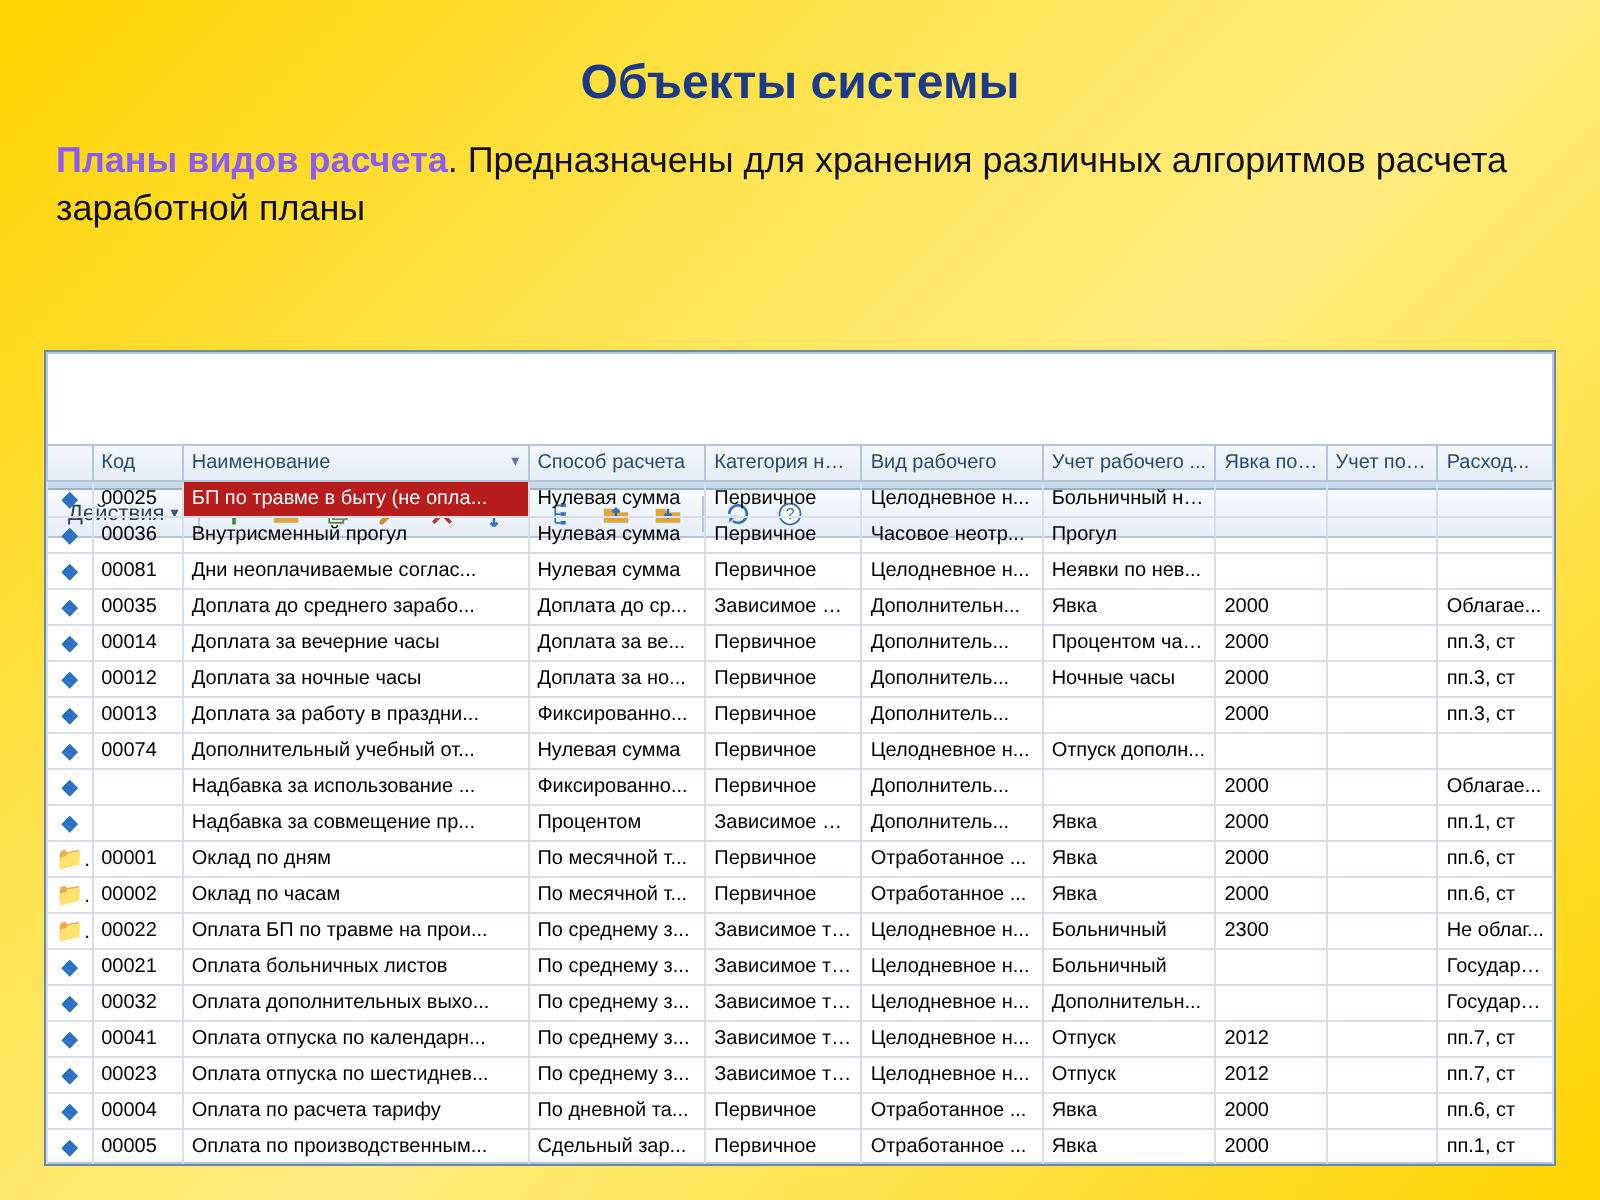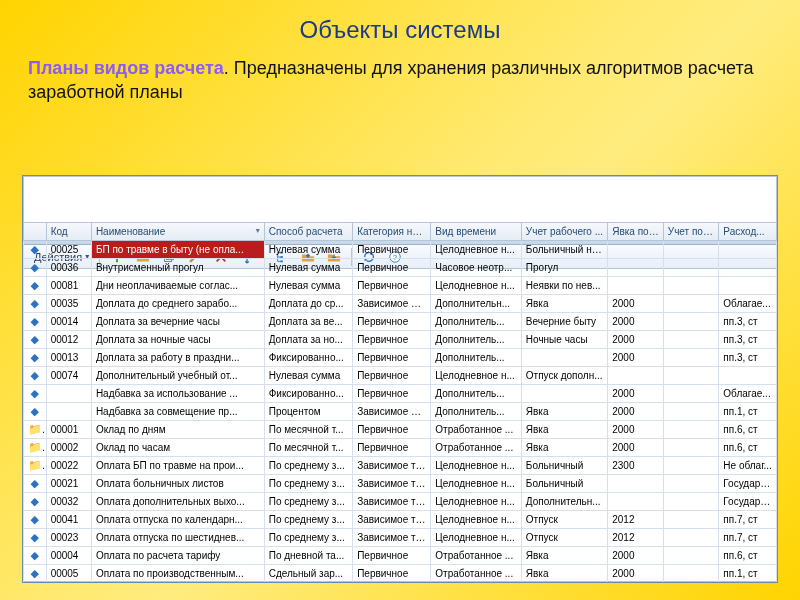--- a/index.html
+++ b/index.html
@@ -9,22 +9,22 @@
     height: 600px;
     overflow: hidden;
     font-family: "Segoe UI", Tahoma, Arial, sans-serif;
     background: linear-gradient(135deg, #ffd400 0%, #ffe96e 45%, #ffec7f 55%, #ffd400 100%);
     position: relative;
   }
   .slide-title {
     text-align: center;
     color: #1b3a8a;
     font-size: 24px;
-    font-weight: 400;
-    padding-top: 16px;
+    font-weight: 700;
+    padding-top: 28px;
   }
   .subtitle {
     padding: 12px 28px 0 28px;
     font-size: 18px;
     line-height: 1.35;
     color: #111;
   }
   .subtitle .lead {
     color: #8b5cf6;
     font-weight: 700;
@@ -255,21 +255,21 @@
         <col class="c-ae">
           <col class="c-rx">
       </colgroup>
       <thead>
         <tr id="header-row">
             <th></th>
             <th>Код</th>
             <th>Наименование<span class="sort-tri">▾</span></th>
             <th>Способ расчета</th>
             <th>Категория начи...</th>
-            <th>Вид времени</th>
+            <th>Вид рабочего</th>
             <th>Учет рабочего ...</th>
             <th>Явка по ...</th>
             <th>Учет по Е...</th>
             <th>Расход...</th>
           </tr>
       </thead>
       <tbody id="tbody">
           <tr class="sel">
             <td class="icon-cell"><span class="row-icon">◆</span></td>
             <td>00025</td>
@@ -318,21 +318,21 @@
             <td></td>
             <td>Облагае...</td>
           </tr>
           <tr>
             <td class="icon-cell"><span class="row-icon">◆</span></td>
             <td>00014</td>
             <td>Доплата за вечерние часы</td>
             <td>Доплата за ве...</td>
             <td>Первичное</td>
             <td>Дополнитель...</td>
-            <td>Вечерние быту</td>
+            <td>Процентом часы</td>
             <td>2000</td>
             <td></td>
             <td>пп.3, ст</td>
           </tr>
           <tr>
             <td class="icon-cell"><span class="row-icon">◆</span></td>
             <td>00012</td>
             <td>Доплата за ночные часы</td>
             <td>Доплата за но...</td>
             <td>Первичное</td>

